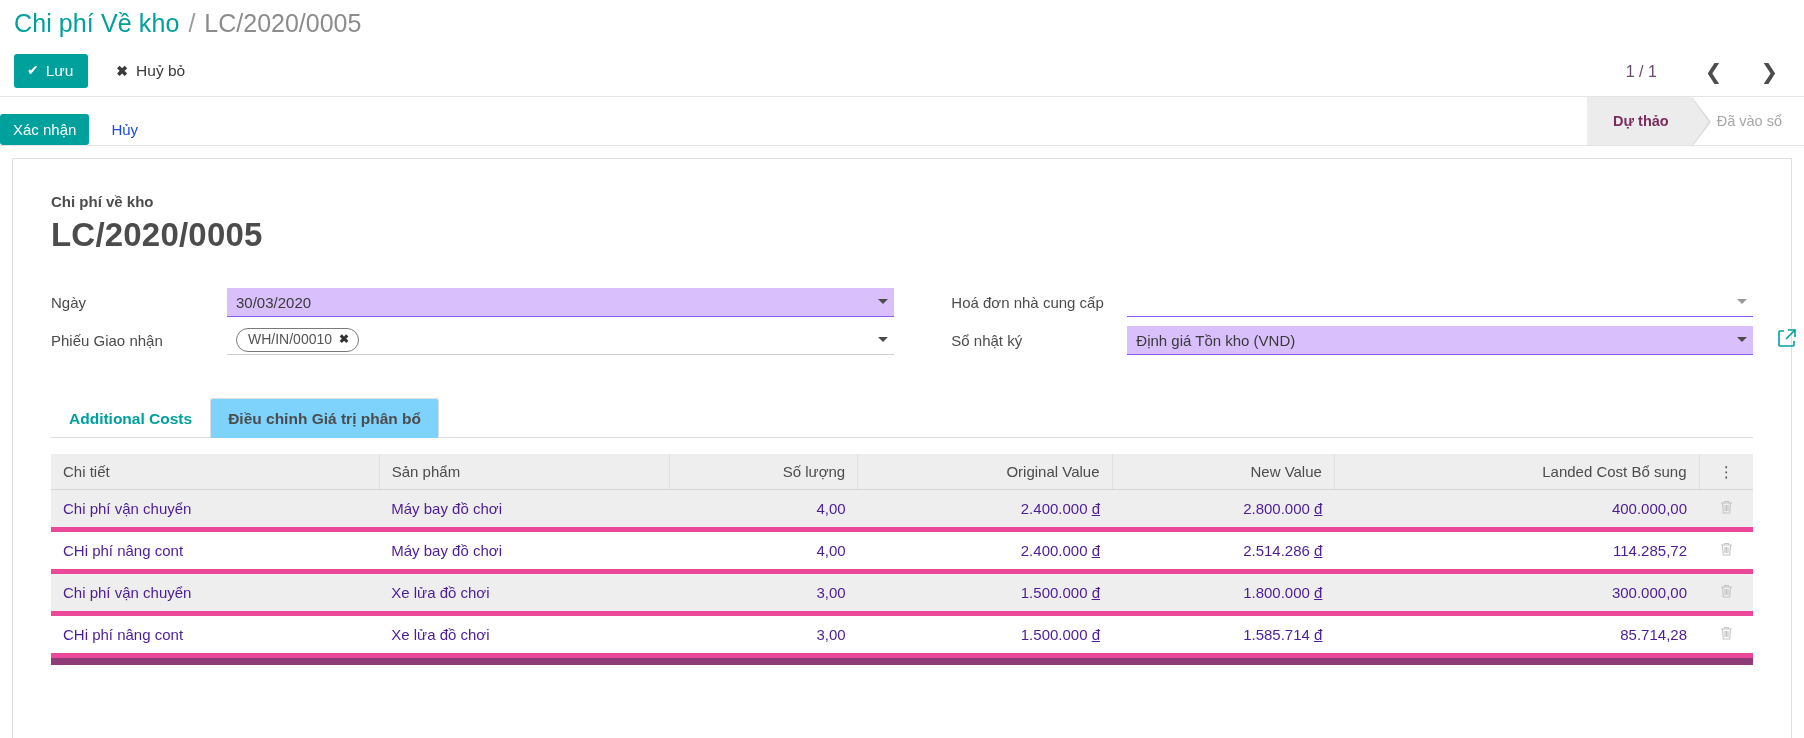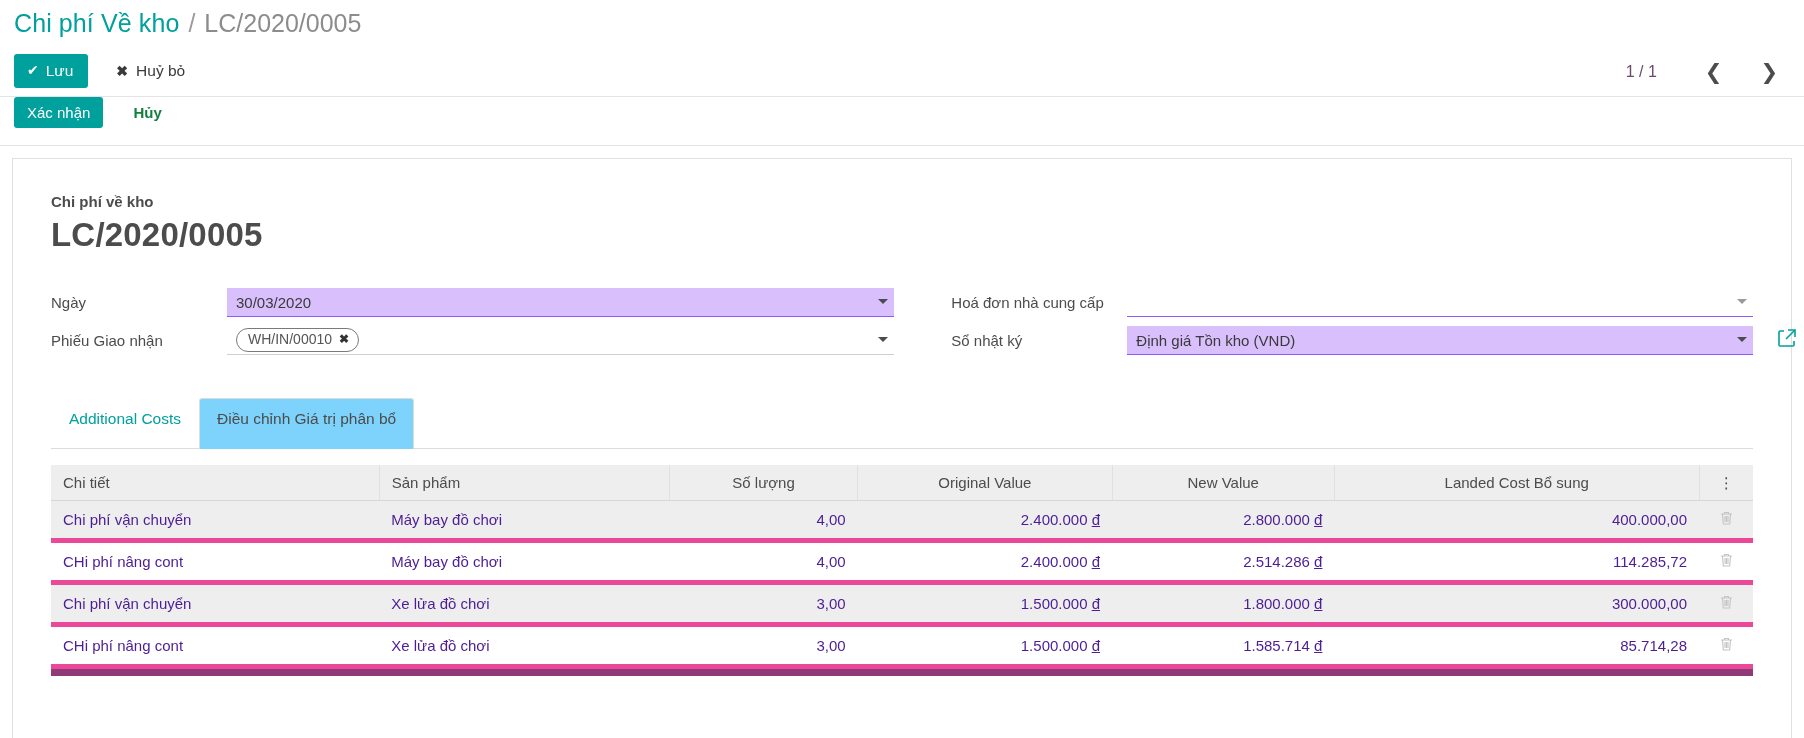--- a/index.html
+++ b/index.html
@@ -103,47 +103,44 @@
     border: none;
     font-family: "Liberation Sans", sans-serif;
   }
 
   
   .statusbar-row {
     height: 50px;
     border-top: 1px solid #e4e4e4;
     border-bottom: 1px solid #e4e4e4;
     display: flex;
-    align-items: flex-start;
-    padding-left: 14px;
+    align-items: flex-end;
     box-sizing: border-box;
     position: relative;
     background: #fff;
-    gap: 8px;
   }
   .btn-primary-sm {
     background: #00a09d;
     color: #fff;
     border: none;
     border-radius: 3px;
     font-size: 15px;
     font-family: "Liberation Sans", sans-serif;
     padding: 7px 13px;
     cursor: pointer;
   }
   .btn-flat-sm {
     background: transparent;
     border: none;
-    color: #15803d;
+    color: #1d4ed8;
     font-size: 15px;
     font-family: "Liberation Sans", sans-serif;
     padding: 7px 10px;
     margin-left: 12px;
     cursor: pointer;
-    font-weight: bold;
   }
   .status-steps {
     position: absolute;
     right: 0px;
     top: 0;
     height: 100%;
     display: flex;
     align-items: stretch;
   }
   .status-step {
@@ -309,29 +306,30 @@
   }
 
   
   .tabs {
     display: flex;
     align-items: flex-end;
     border-bottom: 1px solid #dcdcdc;
     margin-bottom: 0;
   }
   .tab {
-    padding: 11px 17px 21px 17px;
+    padding: 11px 17px 10px 17px;
     font-size: 15.5px;
     color: #00a09d;
     cursor: pointer;
     border: 1px solid transparent;
     border-bottom: none;
     margin-bottom: -1px;
     background: transparent;
     font-family: "Liberation Sans", sans-serif;
+    font-weight: bold;
   }
   .tab.active {
     color: #4c4c4c;
     background: #7dd3fc;
     border-color: #dcdcdc;
     border-top-left-radius: 3px;
     border-top-right-radius: 3px;
   }
 
   
@@ -344,21 +342,21 @@
   table.lines thead th {
     background: #eeeeee;
     color: #4c4c4c;
     font-weight: normal;
     padding: 9px 12px;
     border-right: 1px solid #e0e0e0;
     border-bottom: 1px solid #d6d6d6;
     text-align: left;
     white-space: nowrap;
   }
-  table.lines thead th.num { text-align: center; }
+  table.lines thead th.num { text-align: right; }
   table.lines thead th.opt {
     width: 30px;
     border-right: none;
     text-align: center;
     padding: 9px 6px;
     cursor: pointer;
   }
   table.lines tbody td {
     padding: 9px 12px;
     border-bottom: 5px solid #ec4899;
@@ -411,20 +409,28 @@
     <span class="pager-count">1 / 1</span>
     <button class="pager-btn">❮</button>
     <button class="pager-btn">❯</button>
   </div>
 </div>
 
 <div class="statusbar-row">
   <button class="btn-primary-sm">Xác nhận</button>
   <button class="btn-flat-sm">Hủy</button>
 
+  <div class="status-steps">
+    <div class="status-step active">
+      <span>Dự thảo</span>
+    </div>
+    <div class="status-step">
+      <span>Đã vào sổ</span>
+    </div>
+  </div>
 </div>
 
 <div class="sheet-wrap">
   <div class="sheet">
 
     <div class="doc-subtitle">Chi phí về kho</div>
     <div class="doc-title">LC/2020/0005</div>
 
     <div class="form-grid">
 

